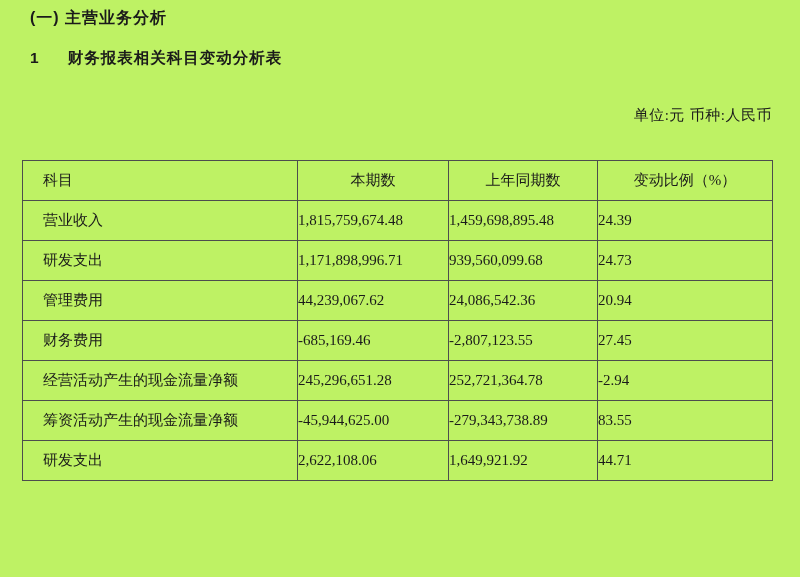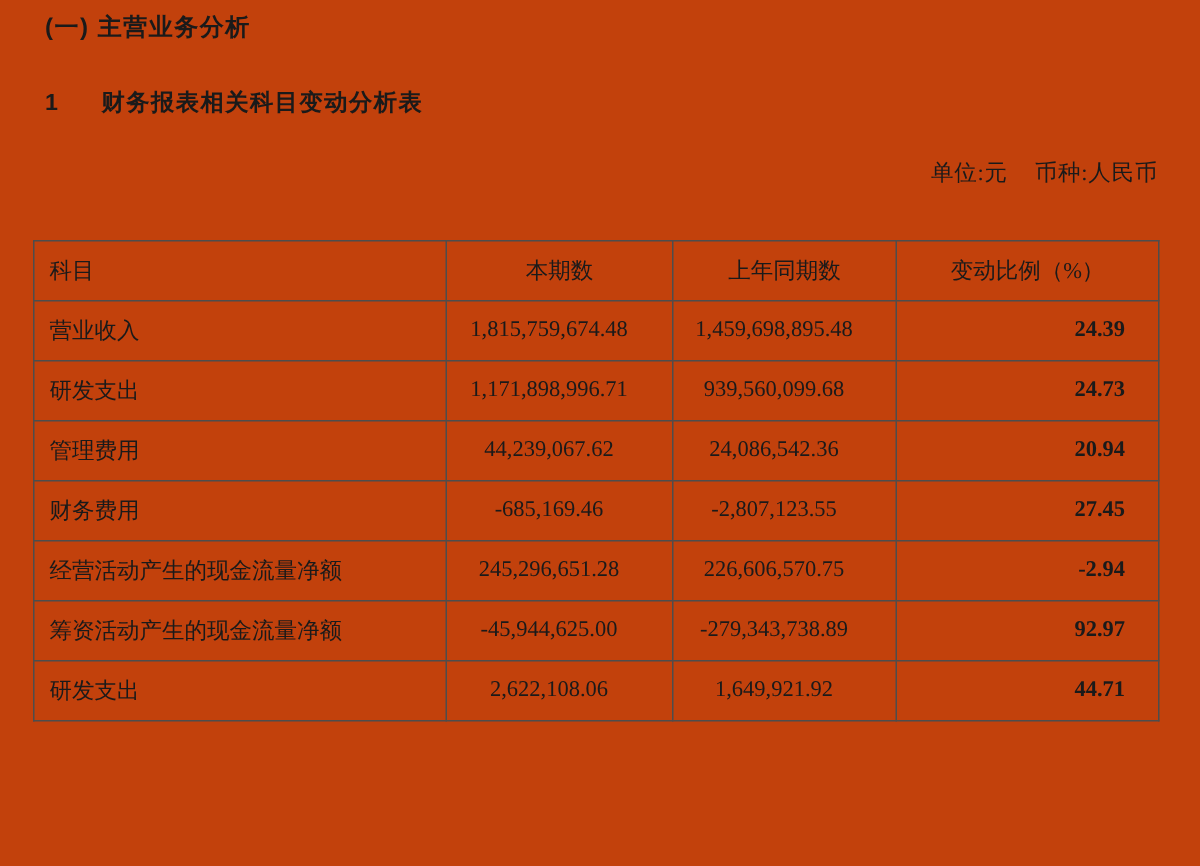--- a/index.html
+++ b/index.html
@@ -4,40 +4,40 @@
 <style>
   html, body {
     margin: 0;
     padding: 0;
     background: #ffffff;
   }
   .page {
     position: relative;
     width: 800px;
     height: 577px;
-    background: #c2410c;
+    background: #bef264;
     color: #1a1a1a;
     font-family: "Liberation Serif", serif;
     overflow: hidden;
   }
   .section-heading {
     position: absolute;
     left: 30px;
     top: 8px;
     margin: 0;
     font-family: "Liberation Sans", sans-serif;
     font-size: 16px;
     font-weight: bold;
     color: #1a1a1a;
     letter-spacing: 1px;
   }
   .subsection-heading {
     position: absolute;
     left: 30px;
-    top: 58px;
+    top: 48px;
     margin: 0;
     font-family: "Liberation Sans", sans-serif;
     font-size: 15.5px;
     font-weight: bold;
     color: #1a1a1a;
     letter-spacing: 1px;
   }
   .subsection-number {
     display: inline-block;
     margin-right: 28px;
@@ -45,21 +45,21 @@
   .unit-note {
     position: absolute;
     top: 106px;
     right: 28px;
     font-size: 15px;
     color: #1a1a1a;
     text-align: right;
     letter-spacing: 0.5px;
   }
   .unit-note .currency-label {
-    margin-left: 18px;
+    margin-left: 5px;
   }
   table.fin-table {
     position: absolute;
     left: 22px;
     top: 160px;
     width: 750px;
     border-collapse: collapse;
     table-layout: fixed;
     font-size: 15px;
     color: #1a1a1a;
@@ -70,36 +70,35 @@
     height: 39px;
     padding: 0;
     font-weight: normal;
     vertical-align: middle;
     white-space: nowrap;
     overflow: hidden;
   }
   table.fin-table th.col0,
   table.fin-table td.col0 {
     text-align: left;
-    padding-left: 10px;
+    padding-left: 20px;
   }
   table.fin-table th.col1,
   table.fin-table th.col2,
   table.fin-table th.col3 {
     text-align: center;
   }
   table.fin-table td.col1,
   table.fin-table td.col2 {
-    text-align: center;
+    text-align: left;
     padding-right: 14px;
   }
   table.fin-table td.col3 {
-    text-align: right;
+    text-align: left;
     padding-right: 22px;
-    font-weight: bold;
   }
 </style>
 </head>
 <body>
 
 <div class="page">
 
   <h1 class="section-heading">(一) 主营业务分析</h1>
 
   <h2 class="subsection-heading">
@@ -146,28 +145,28 @@
         </tr>
         <tr>
           <td class="col0">财务费用</td>
           <td class="col1">-685,169.46</td>
           <td class="col2">-2,807,123.55</td>
           <td class="col3">27.45</td>
         </tr>
         <tr>
           <td class="col0">经营活动产生的现金流量净额</td>
           <td class="col1">245,296,651.28</td>
-          <td class="col2">226,606,570.75</td>
+          <td class="col2">252,721,364.78</td>
           <td class="col3">-2.94</td>
         </tr>
         <tr>
           <td class="col0">筹资活动产生的现金流量净额</td>
           <td class="col1">-45,944,625.00</td>
           <td class="col2">-279,343,738.89</td>
-          <td class="col3">92.97</td>
+          <td class="col3">83.55</td>
         </tr>
         <tr>
           <td class="col0">研发支出</td>
           <td class="col1">2,622,108.06</td>
           <td class="col2">1,649,921.92</td>
           <td class="col3">44.71</td>
         </tr>
       </tbody>
   </table>
 

